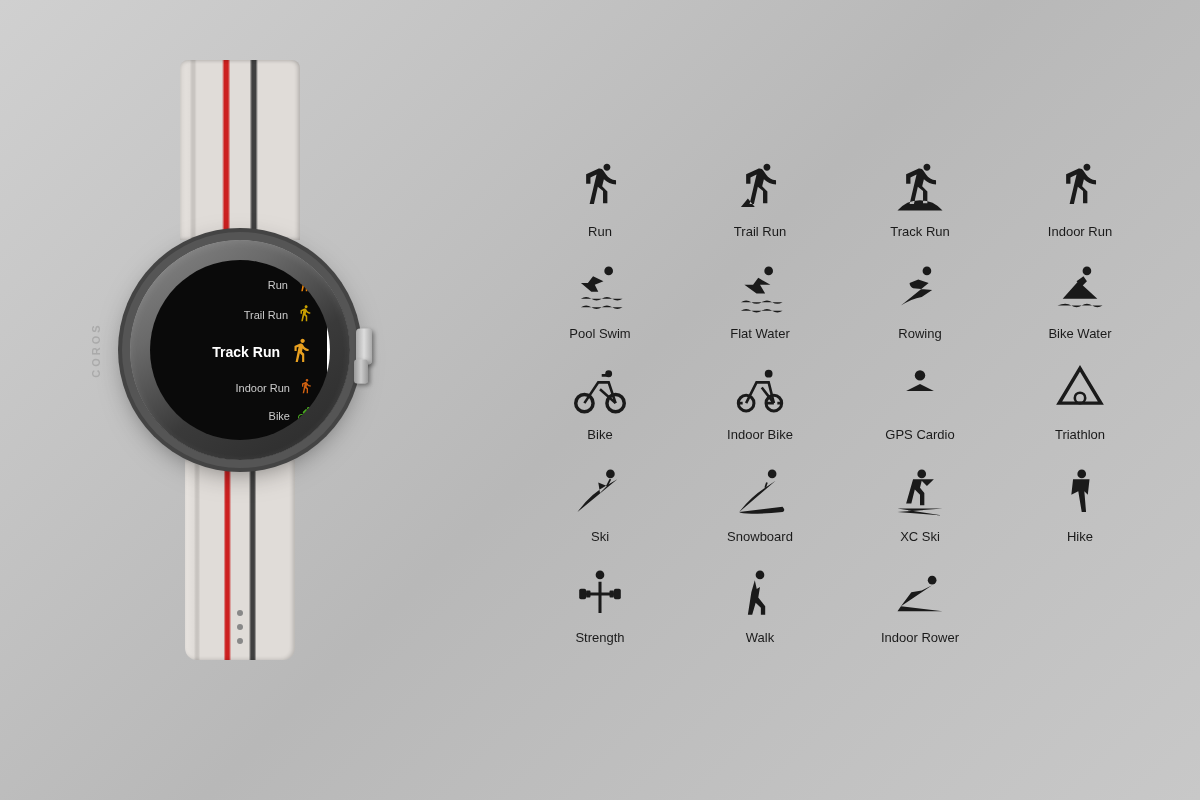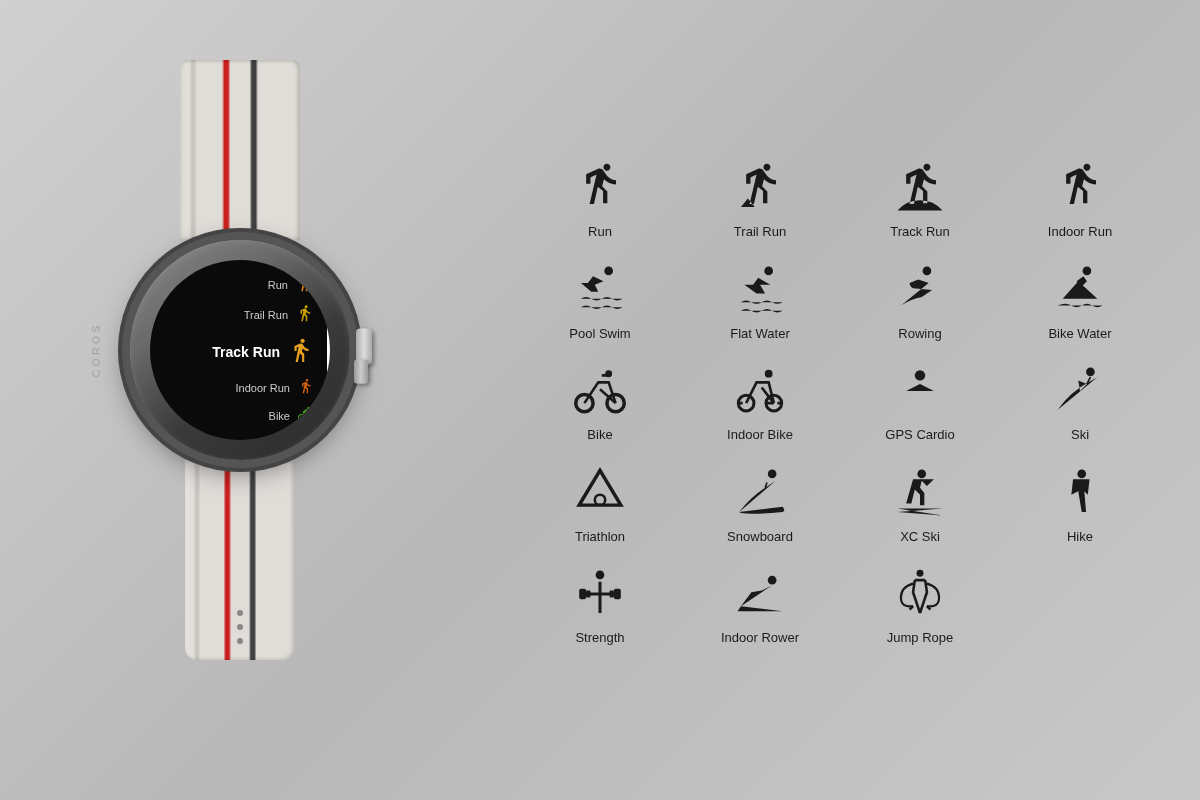--- a/index.html
+++ b/index.html
@@ -440,36 +440,36 @@
             <circle cx="30" cy="12" r="6"></circle>
             <path d="M14 30l16-8 16 8M14 30v-4M46 30v-4M30 22v16M18 54l-4-24M42 54l4-24"></path>
           </svg>
       </div>
       <span class="activity-label">GPS Cardio</span>
     </div>
 
     <div class="activity-item">
       <div class="activity-icon">
         <svg viewBox="0 0 60 60">
+            <path d="M30 4 L54 44 L6 44 Z" fill="none" stroke="#1a1a1a" stroke-width="4"></path>
+            <circle cx="30" cy="38" r="6" fill="none" stroke="#1a1a1a" stroke-width="3"></circle>
+          </svg>
+      </div>
+      <span class="activity-label">Triathlon</span>
+    </div>
+
+    <div class="activity-item">
+      <div class="activity-icon">
+        <svg viewBox="0 0 60 60">
             <circle cx="42" cy="8" r="5"></circle>
             <path d="M4 52 Q20 30 40 20 L50 14M30 30 L38 22 28 18 M4 52 L56 52"></path>
             <path fill="none" stroke="#1a1a1a" stroke-width="2" d="M38 22l4-8"></path>
           </svg>
       </div>
       <span class="activity-label">Ski</span>
-    </div>
-
-    <div class="activity-item">
-      <div class="activity-icon">
-        <svg viewBox="0 0 60 60">
-            <path d="M30 4 L54 44 L6 44 Z" fill="none" stroke="#1a1a1a" stroke-width="4"></path>
-            <circle cx="30" cy="38" r="6" fill="none" stroke="#1a1a1a" stroke-width="3"></circle>
-          </svg>
-      </div>
-      <span class="activity-label">Triathlon</span>
     </div>
 
     <div class="activity-item">
       <div class="activity-icon">
         <svg viewBox="0 0 60 60">
             <circle cx="44" cy="8" r="5"></circle>
             <path d="M6 52 Q20 34 36 24 L48 16M22 36l16-12M6 52 Q10 56 56 52 Q60 50 56 46"></path>
             <path fill="none" stroke="#1a1a1a" stroke-width="2" d="M36 24l2-6"></path>
           </svg>
       </div>
@@ -503,37 +503,35 @@
             <path fill="none" stroke="#1a1a1a" stroke-width="3.5" d="M14 30h32M30 16v28M30 44v8"></path>
             <rect x="6" y="24" width="8" height="12" rx="2"></rect>
             <rect x="46" y="24" width="8" height="12" rx="2"></rect>
             <rect x="14" y="26" width="5" height="8" rx="1"></rect>
             <rect x="41" y="26" width="5" height="8" rx="1"></rect>
           </svg>
       </div>
       <span class="activity-label">Strength</span>
     </div>
 
+    <div class="activity-item">
+      <div class="activity-icon">
+        <svg viewBox="0 0 60 60">
+            <circle cx="30" cy="8" r="5"></circle>
+            <path d="M24 14l-4 14 8 4M20 28l-4 26h5l4-14 6 6v8h5v-10l-8-10 2-12M24 28l10 4M36 32l8-10M28 54l-4 2"></path>
+          </svg>
+      </div>
+      <span class="activity-label">Walk</span>
+    </div>
 
     <div class="activity-item">
       <div class="activity-icon">
         <svg viewBox="0 0 60 60">
             <circle cx="44" cy="14" r="5"></circle>
             <path d="M8 44 L20 28 32 26 44 20M50 22 L56 22M8 44 L4 50 L56 50M20 28 L16 44M32 26 L30 44"></path>
           </svg>
       </div>
       <span class="activity-label">Indoor Rower</span>
     </div>
 
-    <div class="activity-item">
-      <div class="activity-icon">
-        <svg viewBox="0 0 60 60">
-            <circle cx="30" cy="6" r="4"></circle>
-            <path fill="none" stroke="#1a1a1a" stroke-width="3" d="M24 14l-2 14 4 12 4 12M24 14l12 0M36 14l2 14-4 12-4 12"></path>
-            <path fill="none" stroke="#1a1a1a" stroke-width="2.5" d="M22 18 Q8 22 8 34 Q8 46 22 44M38 18 Q52 22 52 34 Q52 46 38 44"></path>
-            <path fill="none" stroke="#1a1a1a" stroke-width="3" d="M22 44l-4 4M38 44l4 4"></path>
-          </svg>
-      </div>
-      <span class="activity-label">Jump Rope</span>
-    </div>
 
   </div>
 </div>
 
 </body></html>

